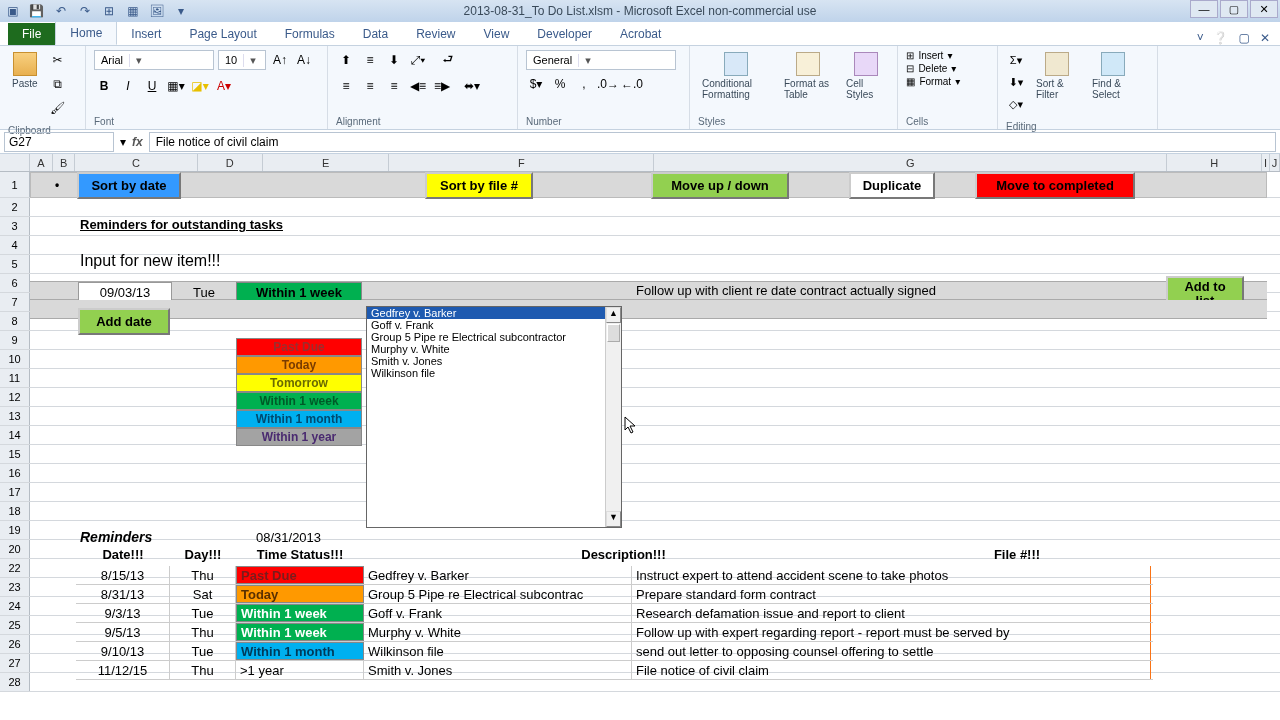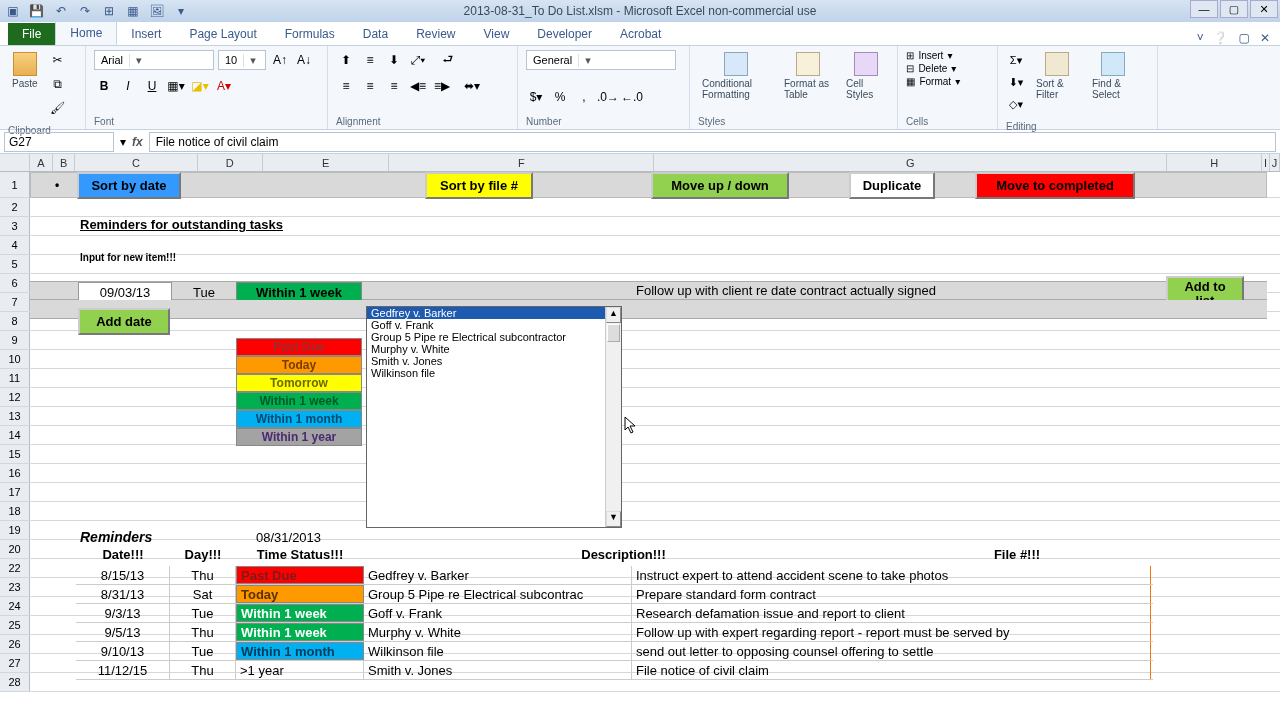--- a/index.html
+++ b/index.html
@@ -51,21 +51,21 @@
 .overlay { position: absolute; }
 .btn3d { border: 2px outset #ccc; font-weight: bold; font-size: 13px; display: inline-flex; align-items: center; justify-content: center; padding: 4px 10px; font-family: Arial, sans-serif; }
 .btn-blue { background: #3399ff; color: #000; }
 .btn-yellow { background: #ffff00; color: #000; }
 .btn-lime { background: #92d050; color: #000; }
 .btn-white { background: #fff; color: #000; }
 .btn-red { background: #ff0000; color: #000; }
 .btn-green { background: #92d050; color: #000; }
 
 .section-header { font-family: Arial, sans-serif; font-weight: bold; text-decoration: underline; font-size: 13px; }
-.subheader { font-family: Arial, sans-serif; font-weight: bold; font-size: 10px; }
+.subheader { font-family: Arial, sans-serif; font-weight: normal; font-size: 16px; }
 
 .date-box { border: 1px solid #999; background: #fff; text-align: center; font-family: Arial; font-size: 13px; padding: 2px 0; }
 .day-box { text-align: center; font-family: Arial; font-size: 13px; padding: 2px 0; }
 .status-w1 { background: #00b050; color: #000; font-weight: bold; text-align: center; font-family: Arial; font-size: 13px; border: 1px solid #888; padding: 2px 0; }
 
 .legend-row { border: 1px solid #888; font-family: Arial; font-weight: bold; font-size: 12px; text-align: center; padding: 1px 0; }
 .lg-past { background: #ff0000; color: #9c2d2d; }
 .lg-today { background: #ff9900; color: #7a3c00; }
 .lg-tom { background: #ffff00; color: #6a6a00; }
 .lg-w1 { background: #00b050; color: #005a28; }
@@ -195,21 +195,21 @@
         <span class="small-btn">≡</span>
         <span class="small-btn">◀≡</span>
         <span class="small-btn">≡▶</span>
         <span class="small-btn" style="width:32px">⬌▾</span>
       </div>
     </div>
     <div class="group-label">Alignment</div>
   </div>
 
   <div class="group" style="width:172px">
-    <div class="group-body colflex" style="gap:17px">
+    <div class="group-body colflex" style="gap:4px">
       <div class="rowflex">
         <div class="combo" style="width:150px">
             <span>General</span>
             <span class="dd">▾</span>
           </div>
       </div>
       <div class="rowflex">
         <span class="small-btn">$▾</span>
         <span class="small-btn">%</span>
         <span class="small-btn">,</span>

